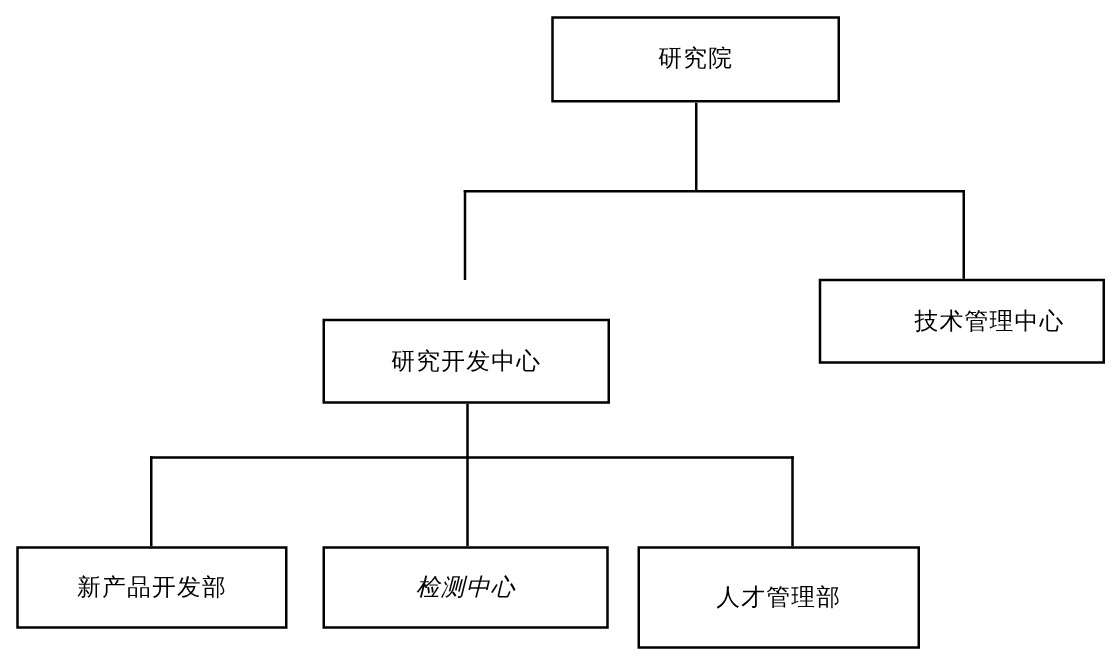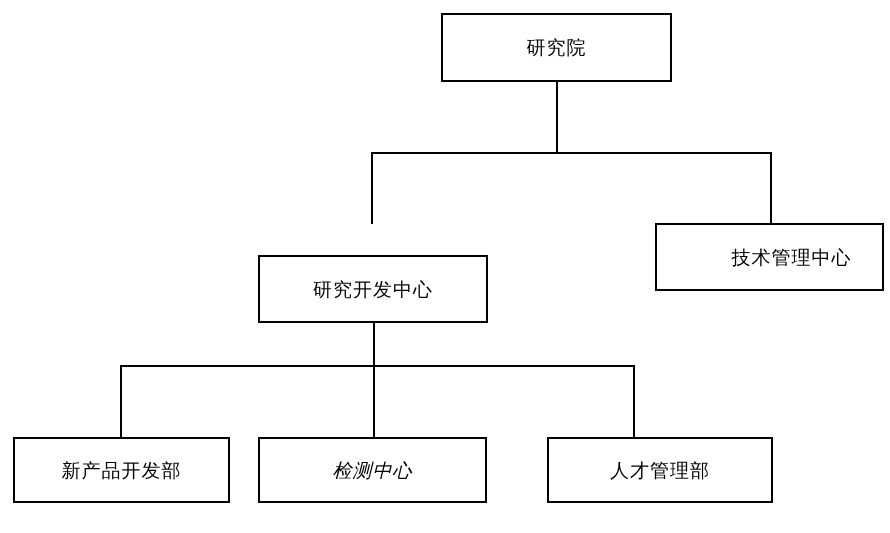--- a/index.html
+++ b/index.html
@@ -71,17 +71,17 @@
   </div>
   <div class="org-node" style="left: 655px; top: 223px; width: 229px; height: 68px; border-color: rgb(0, 0, 0); padding-left: 44px;">
     <span class="org-node-label" style="color: rgb(0, 0, 0);">技术管理中心</span>
   </div>
   <div class="org-node" style="left: 13px; top: 437px; width: 217px; height: 66px; border-color: rgb(0, 0, 0);">
     <span class="org-node-label" style="color: rgb(0, 0, 0);">新产品开发部</span>
   </div>
   <div class="org-node" style="left: 258px; top: 437px; width: 229px; height: 66px; border-color: rgb(0, 0, 0); font-style: italic;">
     <span class="org-node-label" style="color: rgb(0, 0, 0);">检测中心</span>
   </div>
-  <div class="org-node" style="left: 510px; top: 437px; width: 226px; height: 66px; border-color: rgb(0, 0, 0); margin-left: 37px;">
+  <div class="org-node" style="left: 510px; top: 437px; width: 226px; height: 82px; border-color: rgb(0, 0, 0);">
     <span class="org-node-label" style="color: rgb(0, 0, 0);">人才管理部</span>
   </div>
 
 </div>
 
 </body></html>

